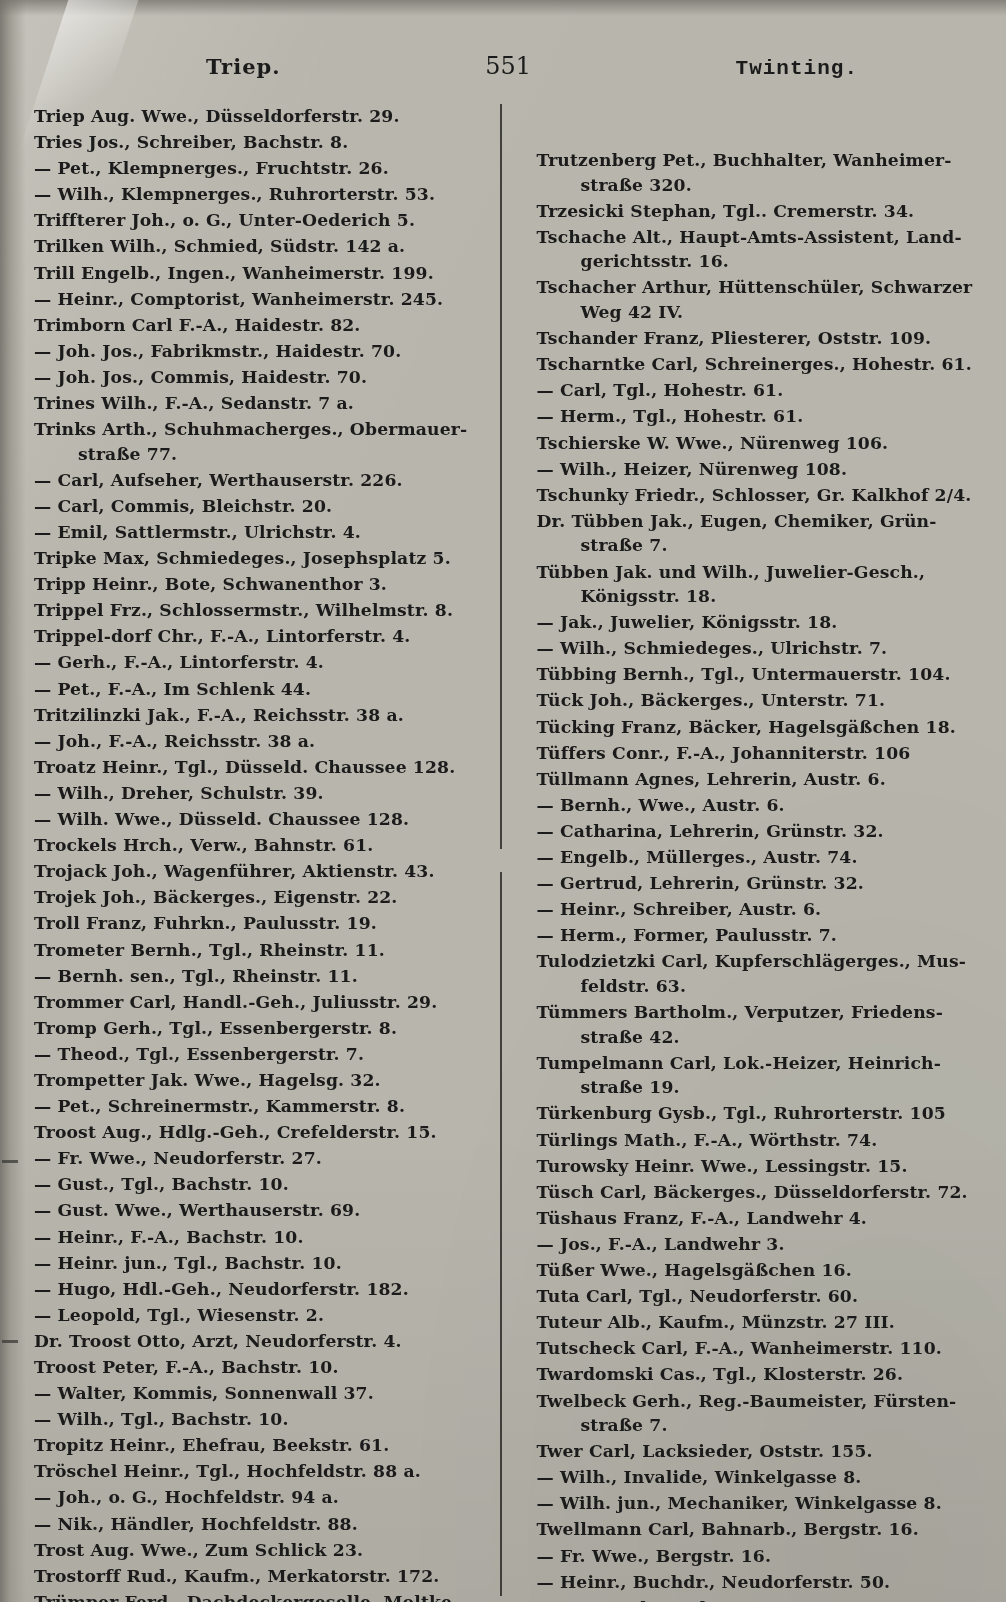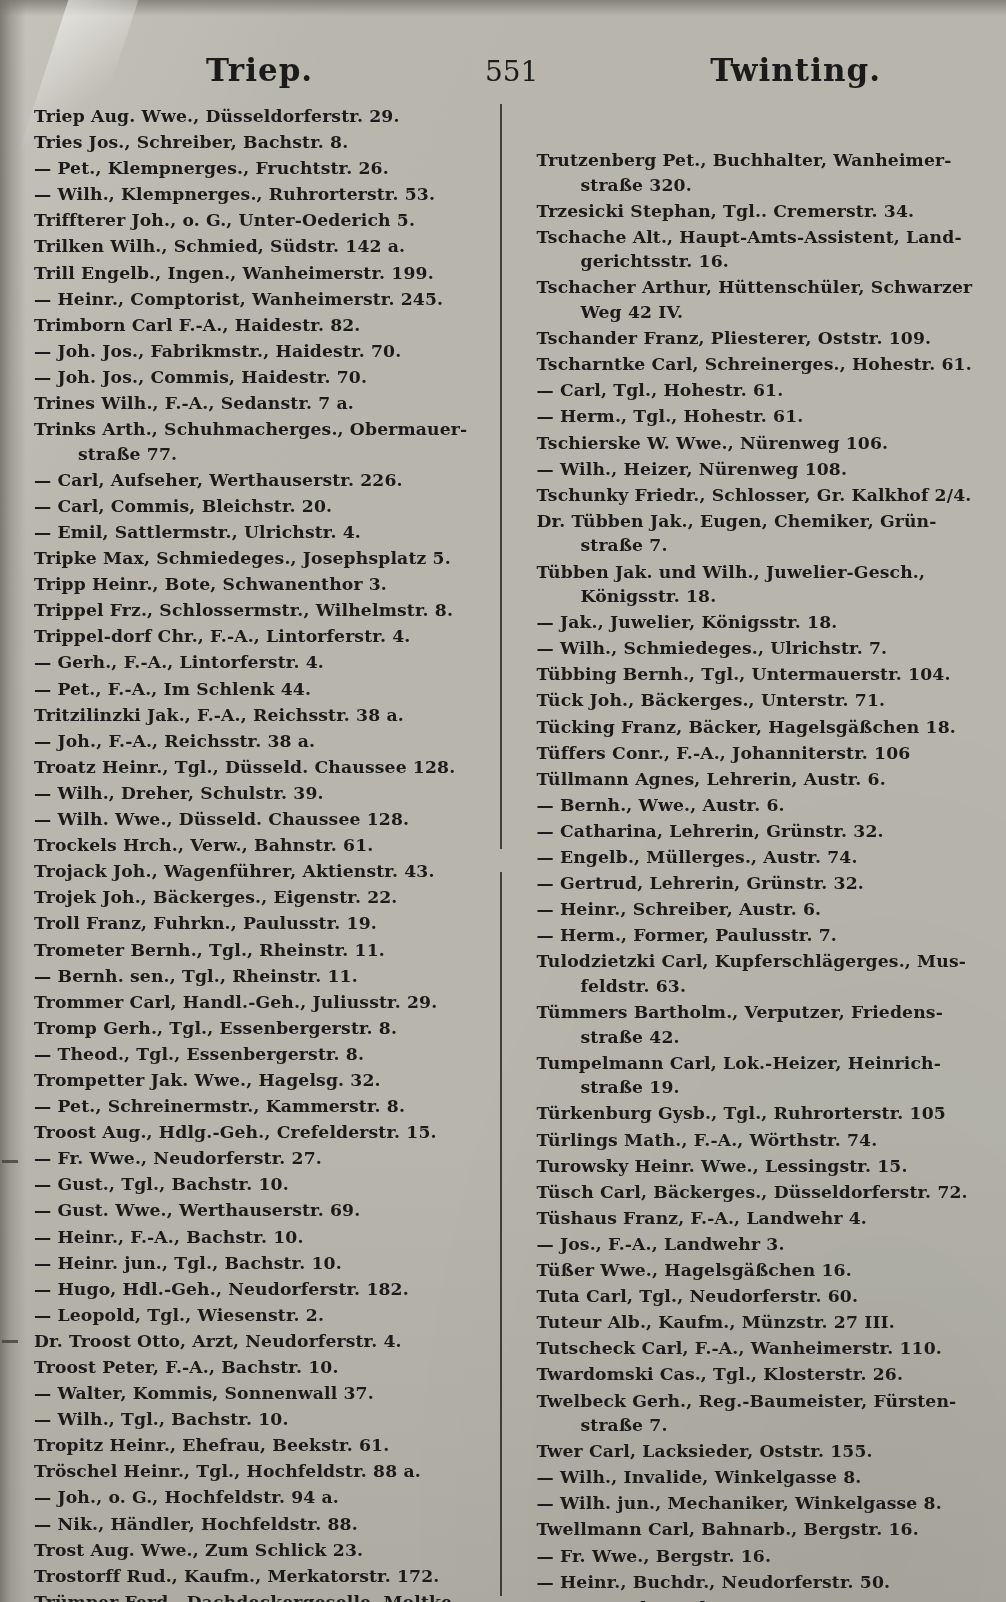--- a/index.html
+++ b/index.html
@@ -69,35 +69,35 @@
     left: 36px;
     right: 36px;
     height: 34px;
     display: flex;
     align-items: baseline;
     justify-content: space-between;
   }
   .hdr-left, .hdr-right {
     font-family: "DejaVu Serif", serif;
     font-weight: bold;
-    font-size: 31px;
+    font-size: 21px;
     letter-spacing: 1px;
     font-style: normal;
   }
   .fraktur {
     font-family: "DejaVu Serif", serif;
     font-weight: bold;
     font-synthesis: none;
   }
   .hdr-left { margin-left: 170px; }
   .hdr-center {
-    font-size: 28px;
-    font-family: "DejaVu Serif", serif;
-  }
-  .hdr-right { margin-right: 89px; }
+    font-size: 24px;
+    font-family: "DejaVu Serif", serif;
+  }
+  .hdr-right { margin-right: 112px; font-family: Liberation Mono, monospace; }
 
   
   .columns {
     position: absolute;
     top: 104px;
     left: 34px;
     right: 28px;
     bottom: 6px;
     display: flex;
     gap: 4px;
@@ -182,21 +182,21 @@
         <p class="entry">— Wilh., Dreher, Schulstr. 39.</p>
         <p class="entry">— Wilh. Wwe., Düsseld. Chaussee 128.</p>
         <p class="entry">Trockels Hrch., Verw., Bahnstr. 61.</p>
         <p class="entry">Trojack Joh., Wagenführer, Aktienstr. 43.</p>
         <p class="entry">Trojek Joh., Bäckerges., Eigenstr. 22.</p>
         <p class="entry">Troll Franz, Fuhrkn., Paulusstr. 19.</p>
         <p class="entry">Trometer Bernh., Tgl., Rheinstr. 11.</p>
         <p class="entry">— Bernh. sen., Tgl., Rheinstr. 11.</p>
         <p class="entry">Trommer Carl, Handl.-Geh., Juliusstr. 29.</p>
         <p class="entry">Tromp Gerh., Tgl., Essenbergerstr. 8.</p>
-        <p class="entry">— Theod., Tgl., Essenbergerstr. 8.</p>
+        <p class="entry">— Theod., Tgl., Essenbergerstr. 7.</p>
         <p class="entry">Trompetter Jak. Wwe., Hagelsg. 32.</p>
         <p class="entry">— Pet., Schreinermstr., Kammerstr. 8.</p>
         <p class="entry">Troost Aug., Hdlg.-Geh., Crefelderstr. 15.</p>
         <p class="entry">— Fr. Wwe., Neudorferstr. 27.</p>
         <p class="entry">— Gust., Tgl., Bachstr. 10.</p>
         <p class="entry">— Gust. Wwe., Werthauserstr. 69.</p>
         <p class="entry">— Heinr., F.-A., Bachstr. 10.</p>
         <p class="entry">— Heinr. jun., Tgl., Bachstr. 10.</p>
         <p class="entry">— Hugo, Hdl.-Geh., Neudorferstr. 182.</p>
         <p class="entry">— Leopold, Tgl., Wiesenstr. 2.</p>

